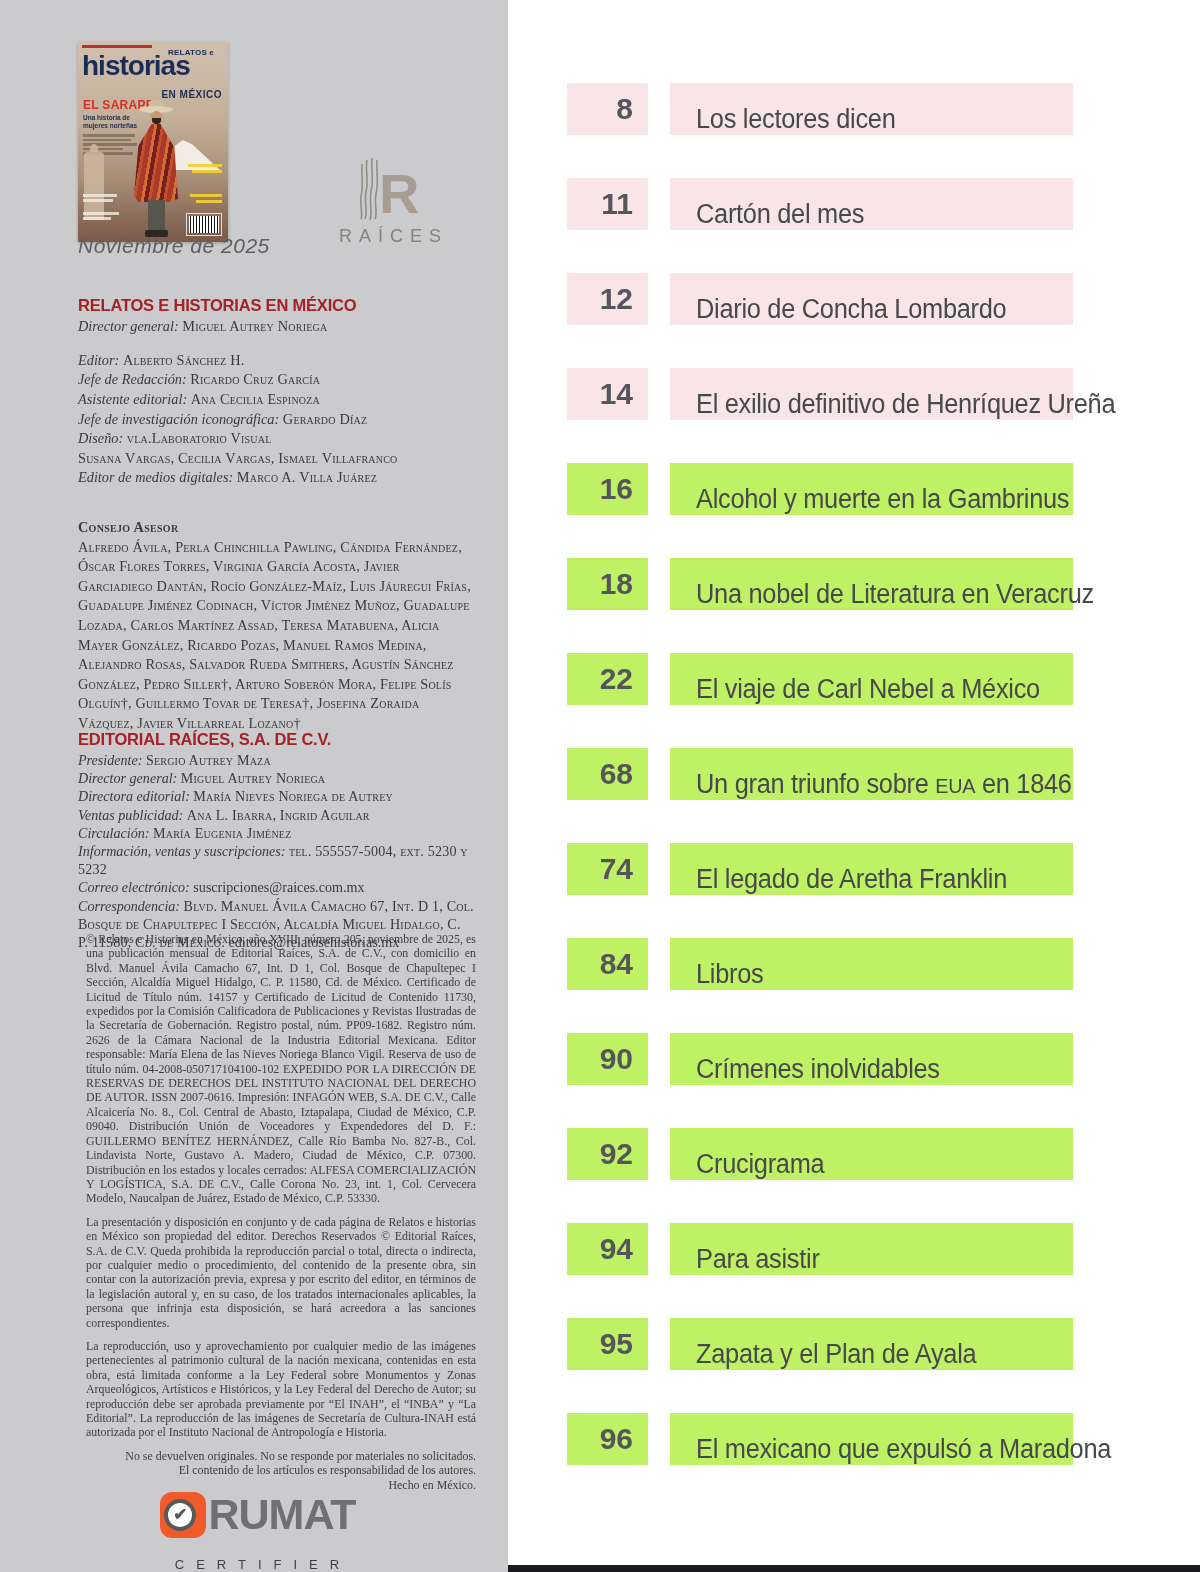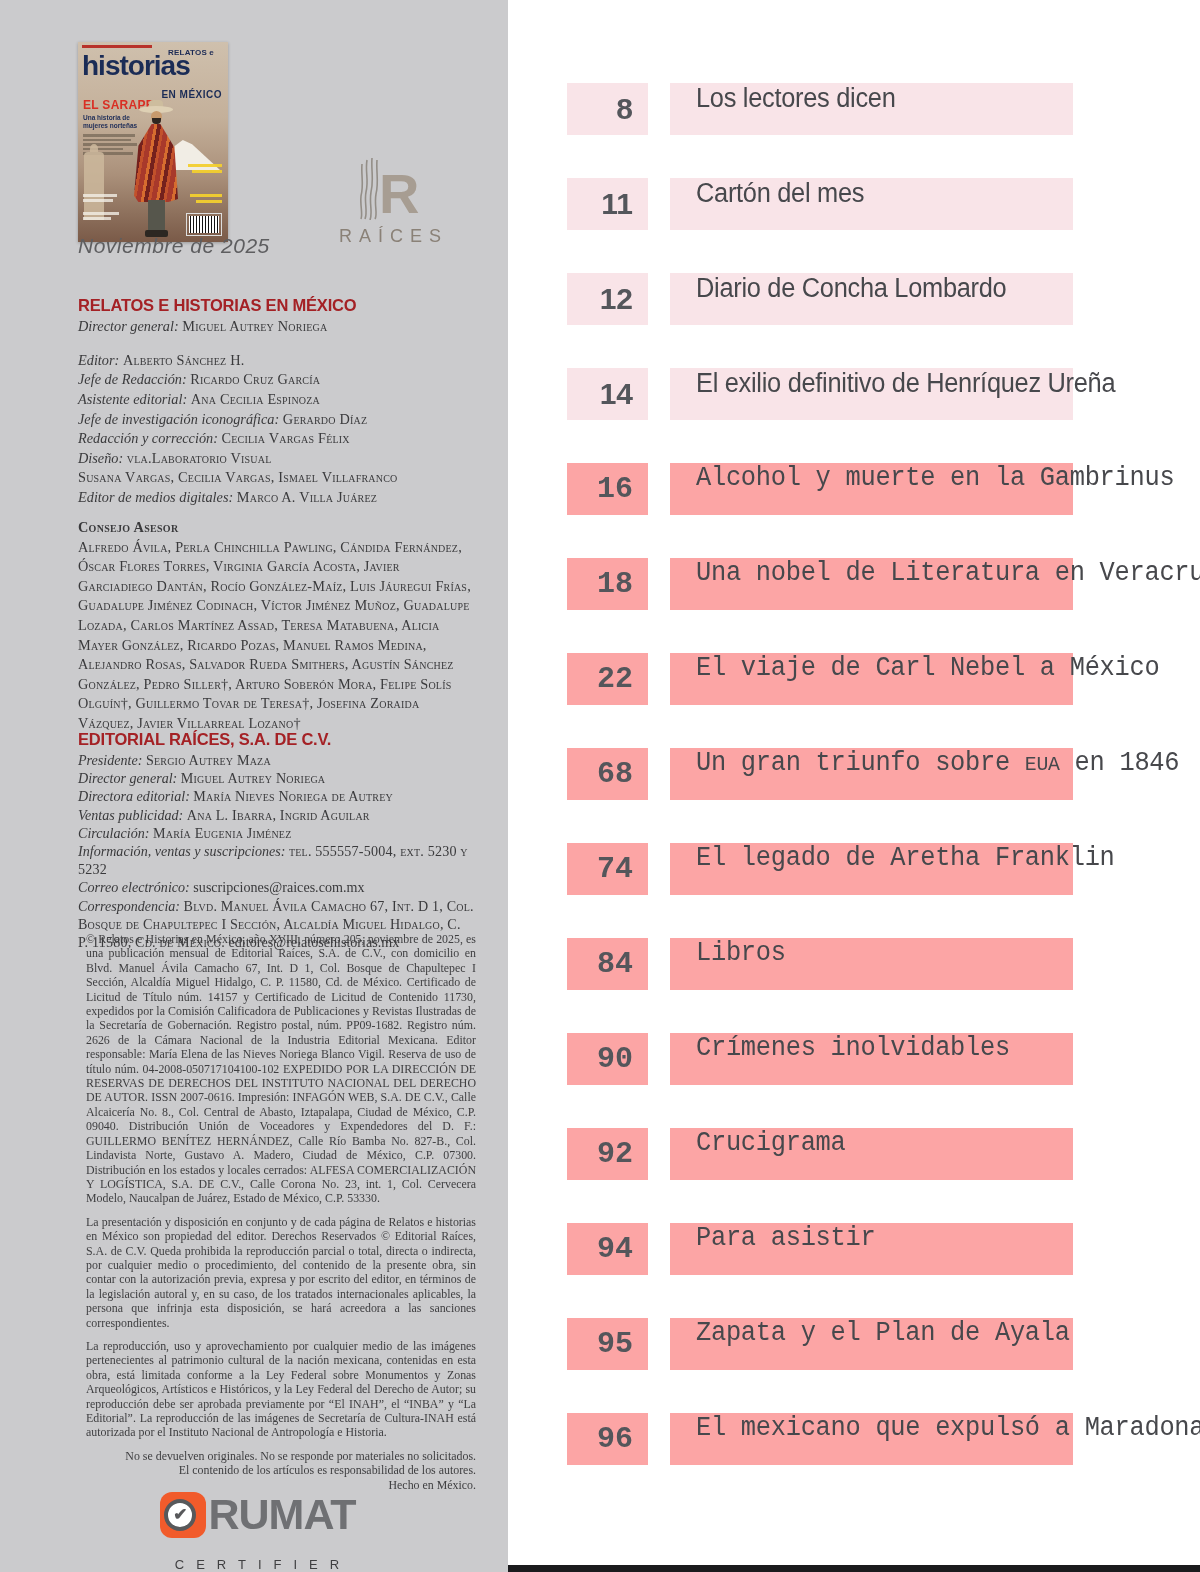--- a/index.html
+++ b/index.html
@@ -73,25 +73,25 @@
   .brumat-circle{position:absolute;left:4px;top:7px;width:24px;height:24px;background:#fff;border:4px solid #58595b;
                  border-radius:50%;display:flex;align-items:center;justify-content:center;}
   .brumat-check{color:#58595b;font-size:17px;font-weight:bold;line-height:1;}
   .brumat-word{font-size:43px;font-weight:bold;color:#6f7073;letter-spacing:-1px;margin-left:2px;}
   .brumat-sub{margin-top:18px;font-size:13px;letter-spacing:12px;color:#3f3f41;padding-left:10px;}
   
   .toc{position:absolute;left:567px;top:83px;display:flex;flex-direction:column;gap:43px;}
   .toc-row{display:flex;gap:22px;height:52px;}
   .toc-num{width:81px;height:52px;display:flex;align-items:center;justify-content:flex-end;
            padding-right:15px;box-sizing:border-box;font-size:30px;font-weight:bold;color:#54565b;}
-  .toc-titlebox{width:403px;height:52px;display:flex;align-items:flex-start;padding-left:26px;box-sizing:border-box;}
+  .toc-titlebox{width:403px;height:52px;display:flex;align-items:flex-end;padding-left:26px;box-sizing:border-box;}
   .toc-title{font-size:27px;color:#47484c;letter-spacing:-.3px;transform:scaleX(.94);transform-origin:left center;white-space:nowrap;}
   .toc-title .sc{font-size:.78em;}
   .light{background:#f9e4e8;}
-  .dark{background:#fca5a5;font-family:Liberation Mono, monospace;}
+  .dark{background:#bef264;}
   
   .bottom-bar{position:absolute;left:508px;right:0;bottom:0;height:7px;background:#1b1b1d;}
 </style>
 </head>
 <body>
 
 <div class="sidebar">
 
   <div class="cover">
     <div class="cover-topline"></div>
@@ -176,24 +176,20 @@
       <div class="m-line">
         <span class="m-label">Asistente editorial:</span>
         <span class="m-value">Ana Cecilia Espinoza</span><span class="m-plain"></span>
       </div>
 
       <div class="m-line">
         <span class="m-label">Jefe de investigación iconográfica:</span>
         <span class="m-value">Gerardo Díaz</span><span class="m-plain"></span>
       </div>
 
-      <div class="m-line">
-        <span class="m-label">Redacción y corrección:</span>
-        <span class="m-value">Cecilia Vargas Félix</span><span class="m-plain"></span>
-      </div>
 
       <div class="m-line">
         <span class="m-label">Diseño:</span>
         <span class="m-value">vla.Laboratorio Visual</span><span class="m-plain"></span>
       </div>
 
       <div class="m-line">
         <span class="m-label"></span>
         <span class="m-value">Susana Vargas, Cecilia Vargas, Ismael Villafranco</span><span class="m-plain"></span>
       </div>

